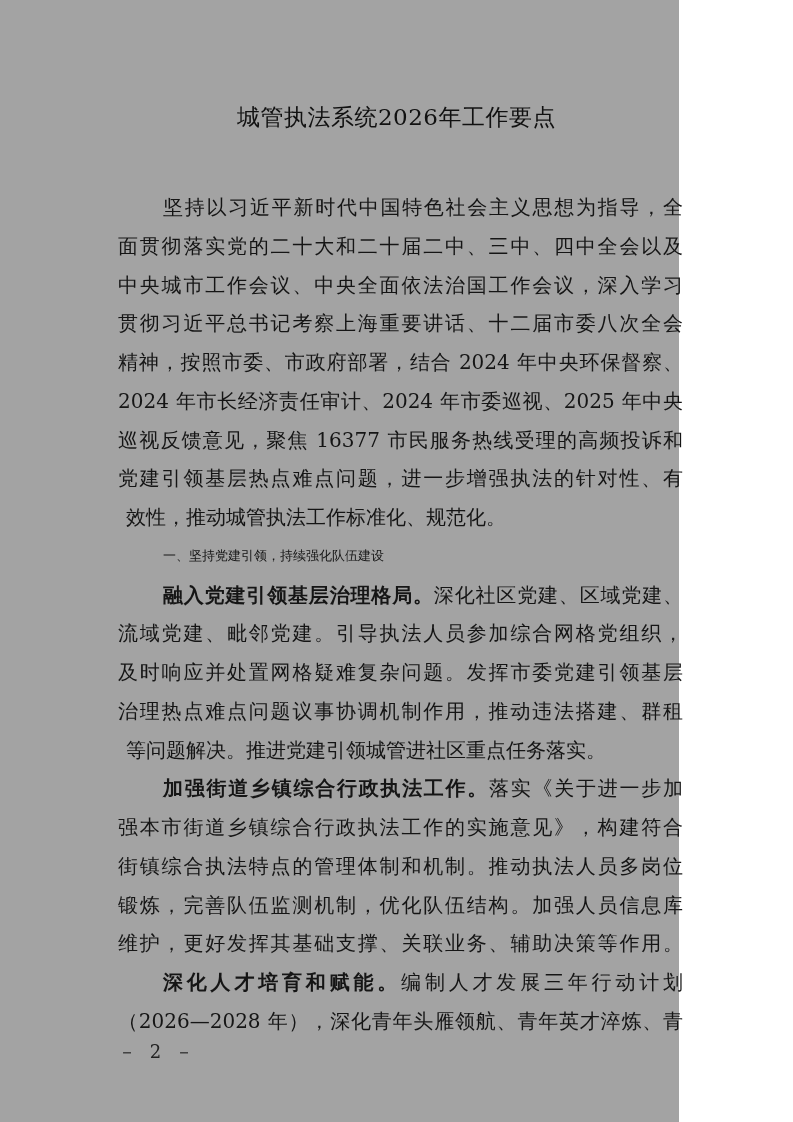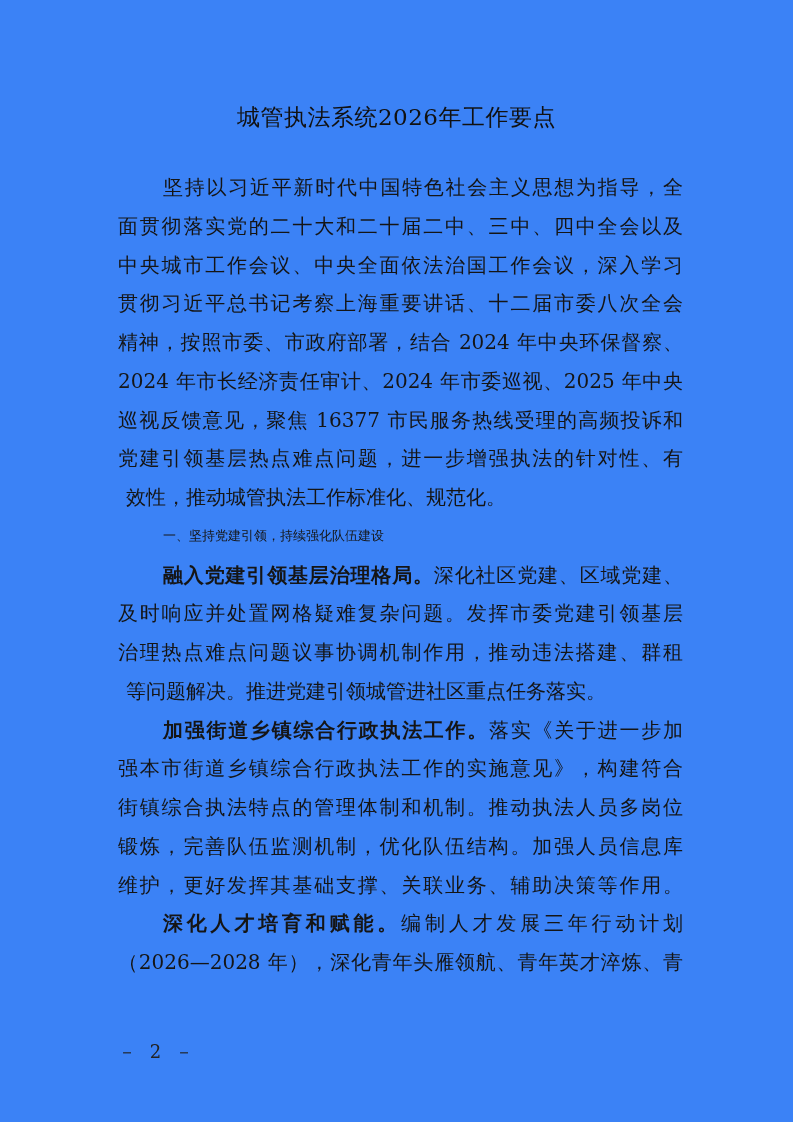--- a/index.html
+++ b/index.html
@@ -11,38 +11,38 @@
       width: 793px;
       height: 1122px;
       position: relative;
       overflow: hidden;
       color: #111111;
       font-family: "DejaVu Serif", "Liberation Serif", serif;
     }
     .page {
       position: absolute;
       left: 0; top: 0;
-      width: 793px; height: 1122px;
-      background: #3b82f6;
+      width: 679px; height: 1122px;
+      background: #a3a3a3;
     }
     .title {
       position: absolute;
       left: 0;
       top: 100px;
       width: 793px;
       text-align: center;
       font-size: 23px;
       line-height: 34px;
       letter-spacing: 0.5px;
       color: #111;
     }
     .body {
       position: absolute;
       left: 118px;
-      top: 168px;
+      top: 188px;
       width: 565px;
     }
     .line {
       display: block;
       height: 38.75px;
       line-height: 38.75px;
       font-size: 20px;
       white-space: nowrap;
       text-align: justify;
       text-align-last: justify;
@@ -93,20 +93,21 @@
       <span class="line">2024 年市长经济责任审计、2024 年市委巡视、2025 年中央</span>
       <span class="line">巡视反馈意见，聚焦 16377 市民服务热线受理的高频投诉和</span>
       <span class="line">党建引领基层热点难点问题，进一步增强执法的针对性、有</span>
       <span class="line last">效性，推动城管执法工作标准化、规范化。</span>
     </div>
 
     <span class="line heading indent">一、坚持党建引领，持续强化队伍建设</span>
 
     <div>
       <span class="line indent"><b class="bold">融入党建引领基层治理格局。</b><span>深化社区党建、区域党建、</span></span>
+      <span class="line">流域党建、毗邻党建。引导执法人员参加综合网格党组织，</span>
       <span class="line">及时响应并处置网格疑难复杂问题。发挥市委党建引领基层</span>
       <span class="line">治理热点难点问题议事协调机制作用，推动违法搭建、群租</span>
       <span class="line last">等问题解决。推进党建引领城管进社区重点任务落实。</span>
     </div>
 
     <div>
       <span class="line indent"><b class="bold">加强街道乡镇综合行政执法工作。</b><span>落实《关于进一步加</span></span>
       <span class="line">强本市街道乡镇综合行政执法工作的实施意见》，构建符合</span>
       <span class="line">街镇综合执法特点的管理体制和机制。推动执法人员多岗位</span>
       <span class="line">锻炼，完善队伍监测机制，优化队伍结构。加强人员信息库</span>

